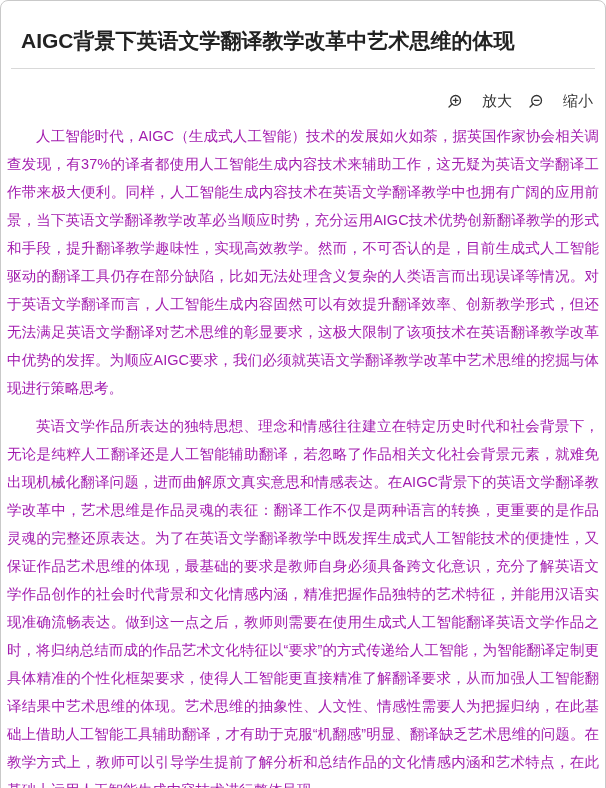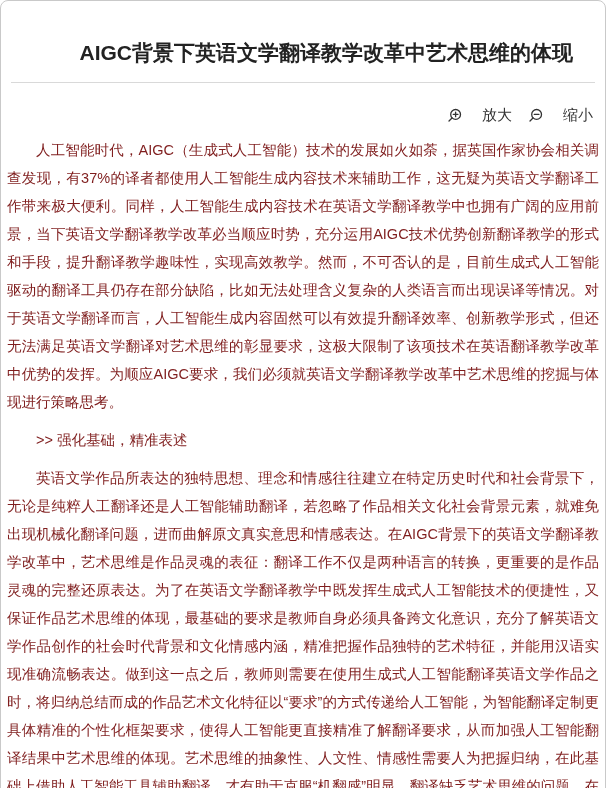--- a/index.html
+++ b/index.html
@@ -16,26 +16,26 @@
   .card {
     box-sizing: border-box;
     width: 606px;
     height: 798px; 
     background: #ffffff;
     border: 1px solid #c9c9c9;
     border-radius: 8px;
     overflow: hidden;
   }
   .page-title {
-    margin: 16px;
+    margin: 4px;
     padding: 23px 16px 0;
     font-size: 21px;
     line-height: 26px;
     font-weight: 700;
-    text-align: right;
+    text-align: left;
     color: #222222;
   }
   .divider {
     border: none;
     border-top: 1px solid #d9d9d9;
     margin: 14px 10px 0;
     height: 0;
   }
   .toolbar {
     display: flex;
@@ -58,21 +58,21 @@
   .zoom-btn svg {
     display: block;
   }
   .content {
     padding: 10px 6px 0;
   }
   .content p {
     margin: 0 0 10px;
     font-size: 14.5px;
     line-height: 28px;
-    color: #7f1d1d;
+    color: #a21caf;
     text-align: justify;
     text-indent: 2em;
     word-break: break-all;
   }
 </style>
 </head>
 <body>
 
 <div class="card">
 
@@ -99,17 +99,16 @@
           <line x1="5.0" y1="10.0" x2="2.0" y2="13.0"></line>
           <line x1="6.3" y1="6.4" x2="10.9" y2="6.4"></line>
         </svg>
       </span>
       <span>缩小</span>
     </span>
   </div>
 
   <div class="content">
     <p>人工智能时代，AIGC（生成式人工智能）技术的发展如火如荼，据英国作家协会相关调查发现，有37%的译者都使用人工智能生成内容技术来辅助工作，这无疑为英语文学翻译工作带来极大便利。同样，人工智能生成内容技术在英语文学翻译教学中也拥有广阔的应用前景，当下英语文学翻译教学改革必当顺应时势，充分运用AIGC技术优势创新翻译教学的形式和手段，提升翻译教学趣味性，实现高效教学。然而，不可否认的是，目前生成式人工智能驱动的翻译工具仍存在部分缺陷，比如无法处理含义复杂的人类语言而出现误译等情况。对于英语文学翻译而言，人工智能生成内容固然可以有效提升翻译效率、创新教学形式，但还无法满足英语文学翻译对艺术思维的彰显要求，这极大限制了该项技术在英语翻译教学改革中优势的发挥。为顺应AIGC要求，我们必须就英语文学翻译教学改革中艺术思维的挖掘与体现进行策略思考。</p>
-    <p>&gt;&gt; 强化基础，精准表述</p>
     <p>英语文学作品所表达的独特思想、理念和情感往往建立在特定历史时代和社会背景下，无论是纯粹人工翻译还是人工智能辅助翻译，若忽略了作品相关文化社会背景元素，就难免出现机械化翻译问题，进而曲解原文真实意思和情感表达。在AIGC背景下的英语文学翻译教学改革中，艺术思维是作品灵魂的表征：翻译工作不仅是两种语言的转换，更重要的是作品灵魂的完整还原表达。为了在英语文学翻译教学中既发挥生成式人工智能技术的便捷性，又保证作品艺术思维的体现，最基础的要求是教师自身必须具备跨文化意识，充分了解英语文学作品创作的社会时代背景和文化情感内涵，精准把握作品独特的艺术特征，并能用汉语实现准确流畅表达。做到这一点之后，教师则需要在使用生成式人工智能翻译英语文学作品之时，将归纳总结而成的作品艺术文化特征以“要求”的方式传递给人工智能，为智能翻译定制更具体精准的个性化框架要求，使得人工智能更直接精准了解翻译要求，从而加强人工智能翻译结果中艺术思维的体现。艺术思维的抽象性、人文性、情感性需要人为把握归纳，在此基础上借助人工智能工具辅助翻译，才有助于克服“机翻感”明显、翻译缺乏艺术思维的问题。在教学方式上，教师可以引导学生提前了解分析和总结作品的文化情感内涵和艺术特点，在此基础上运用人工智能生成内容技术进行整体呈现。</p>
   </div>
 
 </div>
 
 </body></html>

